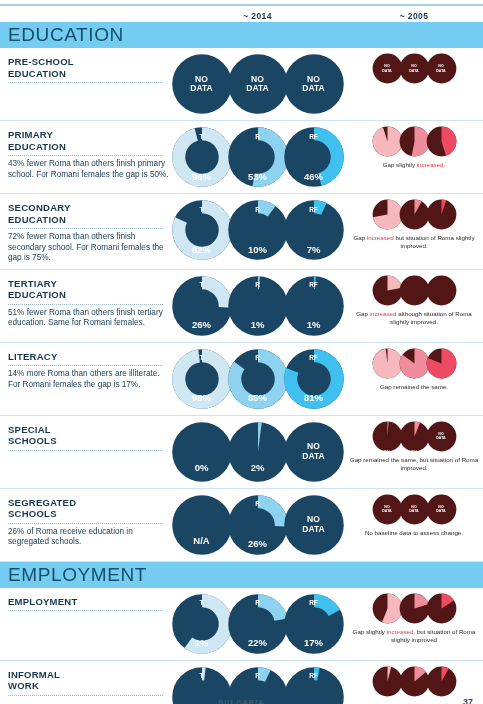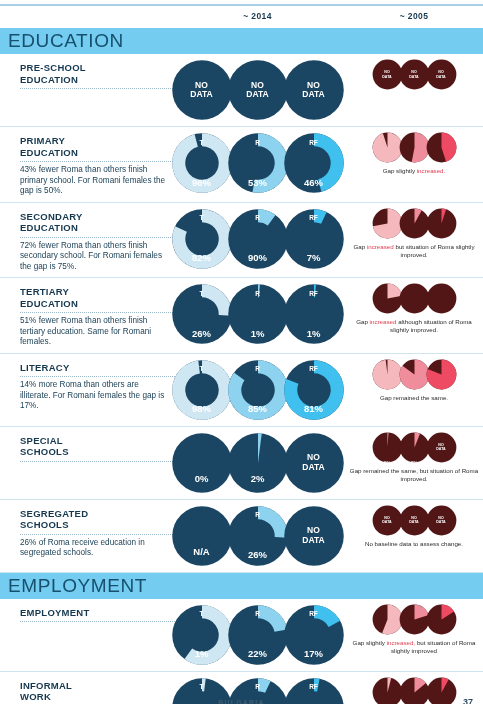--- a/index.html
+++ b/index.html
@@ -8,21 +8,21 @@
     background: #ffffff;
     font-family: "Liberation Sans", sans-serif;
     color: #15384f;
     overflow: hidden;
     position: relative;
   }
   .page { width: 483px; height: 704px; position: relative; }
 
   
   .top-rule { height: 2px; background: #a8cfe5; margin: 4px 0 0 0; }
-  .year-row { height: 22px; position: relative; }
+  .year-row { height: 16px; position: relative; }
   .year-label {
     position: absolute; top: 5px;
     font-size: 8.5px; font-weight: bold; letter-spacing: .4px;
     color: #15384f; text-align: center;
   }
   .year-2014 { left: 170px; width: 175px; }
   .year-2005 { left: 345px; width: 138px; text-align: center; }
 
   
   .banner {
@@ -39,21 +39,21 @@
   
   .row {
     position: relative;
     border-bottom: 1.5px solid #cfe4f1;
     display: flex; align-items: flex-start;
     min-height: 64px;
     padding: 5px 0 5px 0;
   }
   .row:last-of-type { border-bottom: 1.5px solid #cfe4f1; }
 
-  .label-col { width: 170px; padding-left: 20px; padding-top: 3px; }
+  .label-col { width: 170px; padding-left: 8px; padding-top: 3px; }
   .row-title {
     font-size: 9.5px; font-weight: bold; line-height: 11.5px;
     letter-spacing: .25px; color: #15384f;
     text-transform: uppercase;
   }
   .dotted { border-bottom: 1px dotted #9bb8c9; margin: 3px 0 3px 0; width: 155px; }
   .row-desc {
     font-size: 8.2px; line-height: 10.5px; color: #1d4257;
   }
 
@@ -276,21 +276,21 @@
               <div class="val">82%</div>
             </div>
        </div>
           <div class="donut-big">
          <svg viewBox="0 0 100 100">
               <circle cx="50" cy="50" r="48" fill="#1b4663"></circle>
               <path d="M 50 2 A 48 48 0 0 1 78.2136921100387 11.167184270002522 L 65.87020181189678 28.156541151876418 A 27 27 0 0 0 50 23 Z" fill="#8dd3f0"></path>
             </svg>
          <div class="dlabel">
     <div class="tag">R</div>
-              <div class="val">90%</div>
+              <div class="val">10%</div>
             </div>
        </div>
           <div class="donut-big">
          <svg viewBox="0 0 100 100">
               <circle cx="50" cy="50" r="48" fill="#1b4663"></circle>
               <path d="M 50 2 A 48 48 0 0 1 70.4374059951235 6.568301481631067 L 61.49604087225697 25.569669583417475 A 27 27 0 0 0 50 23 Z" fill="#3fc0ef"></path>
             </svg>
          <div class="dlabel">
     <div class="tag">RF</div>
               <div class="val">7%</div>

